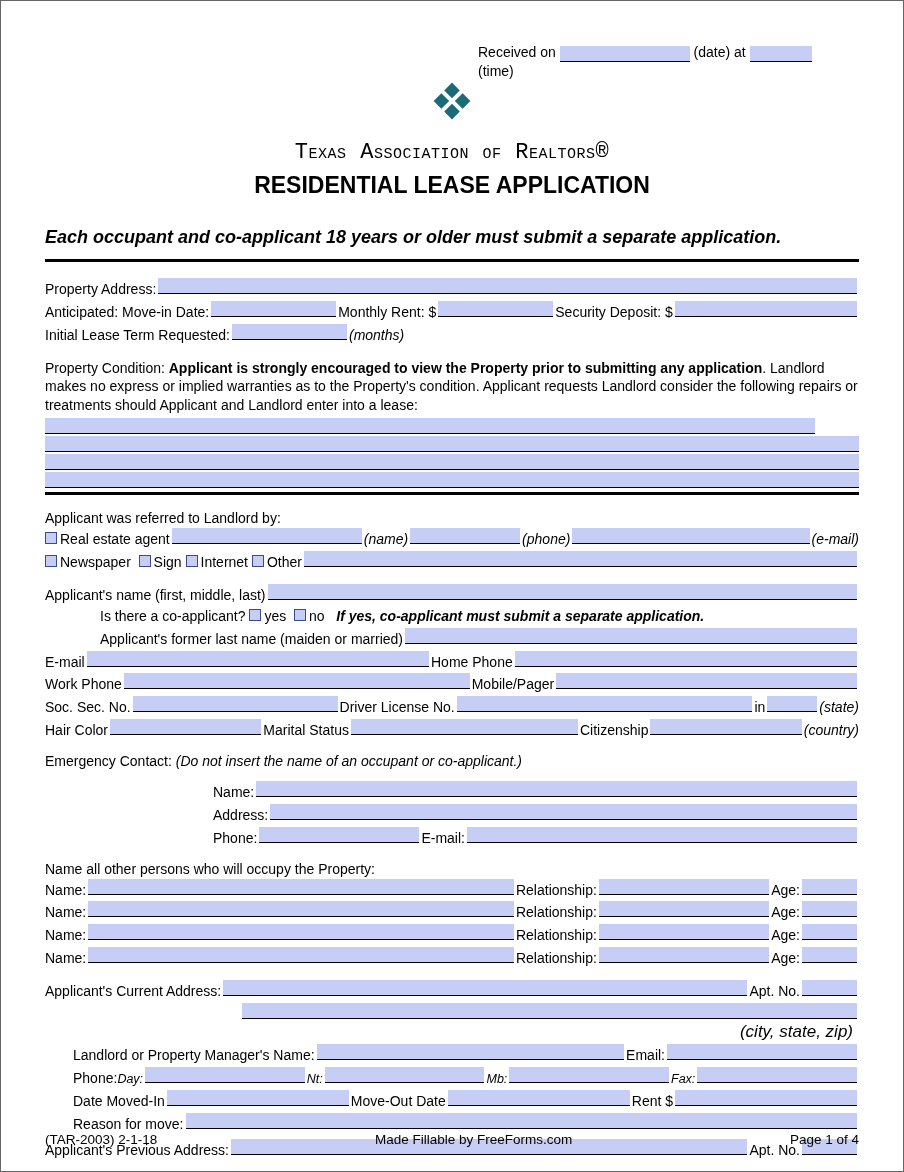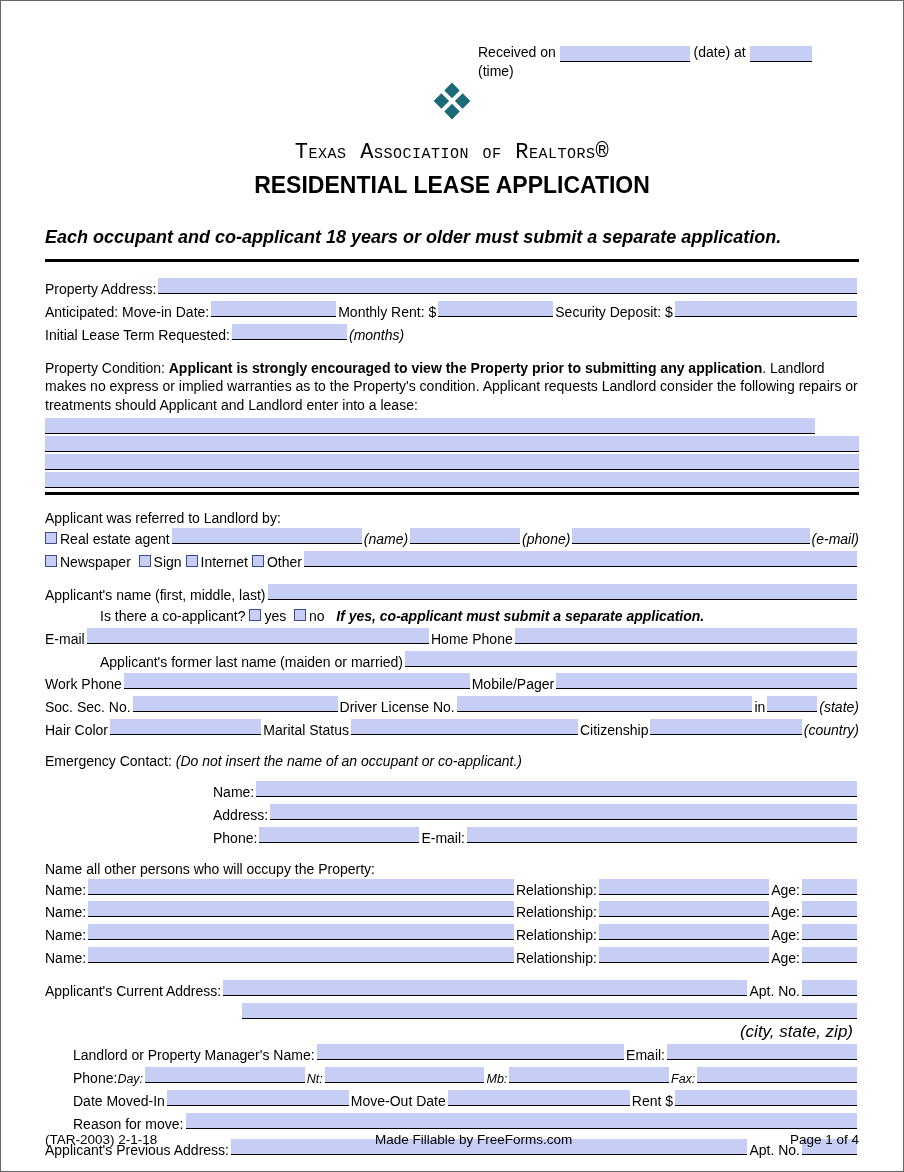--- a/index.html
+++ b/index.html
@@ -125,29 +125,29 @@
   <span class="fb"></span>
 </div>
 <div class="row indent1">
   <span class="lbl">Is there a co-applicant?</span>&nbsp;
   <span class="cb"></span>
   <span class="lbl">yes</span>&nbsp;&nbsp;
   <span class="cb"></span>
   <span class="lbl">no</span>&nbsp;&nbsp;&nbsp;
   <span class="lbl ital" style="font-weight:bold">If yes, co-applicant must submit a separate application.</span>
 </div>
-<div class="row">
-  <span class="lbl">E-mail</span>
-  <span class="f grow"></span>
-  <span class="lbl">Home Phone</span>
-  <span class="f grow"></span>
-</div>
 <div class="row indent1">
   <span class="lbl">Applicant's former last name (maiden or married)</span>
   <span class="fb"></span>
+</div>
+<div class="row">
+  <span class="lbl">E-mail</span>
+  <span class="f grow"></span>
+  <span class="lbl">Home Phone</span>
+  <span class="f grow"></span>
 </div>
 <div class="row">
   <span class="lbl">Work Phone</span>
   <span class="f" style="flex:1.15"></span>
   <span class="lbl">Mobile/Pager</span>
   <span class="f grow"></span>
 </div>
 <div class="row">
   <span class="lbl">Soc. Sec. No.</span>
   <span class="f" style="width:205px"></span>

